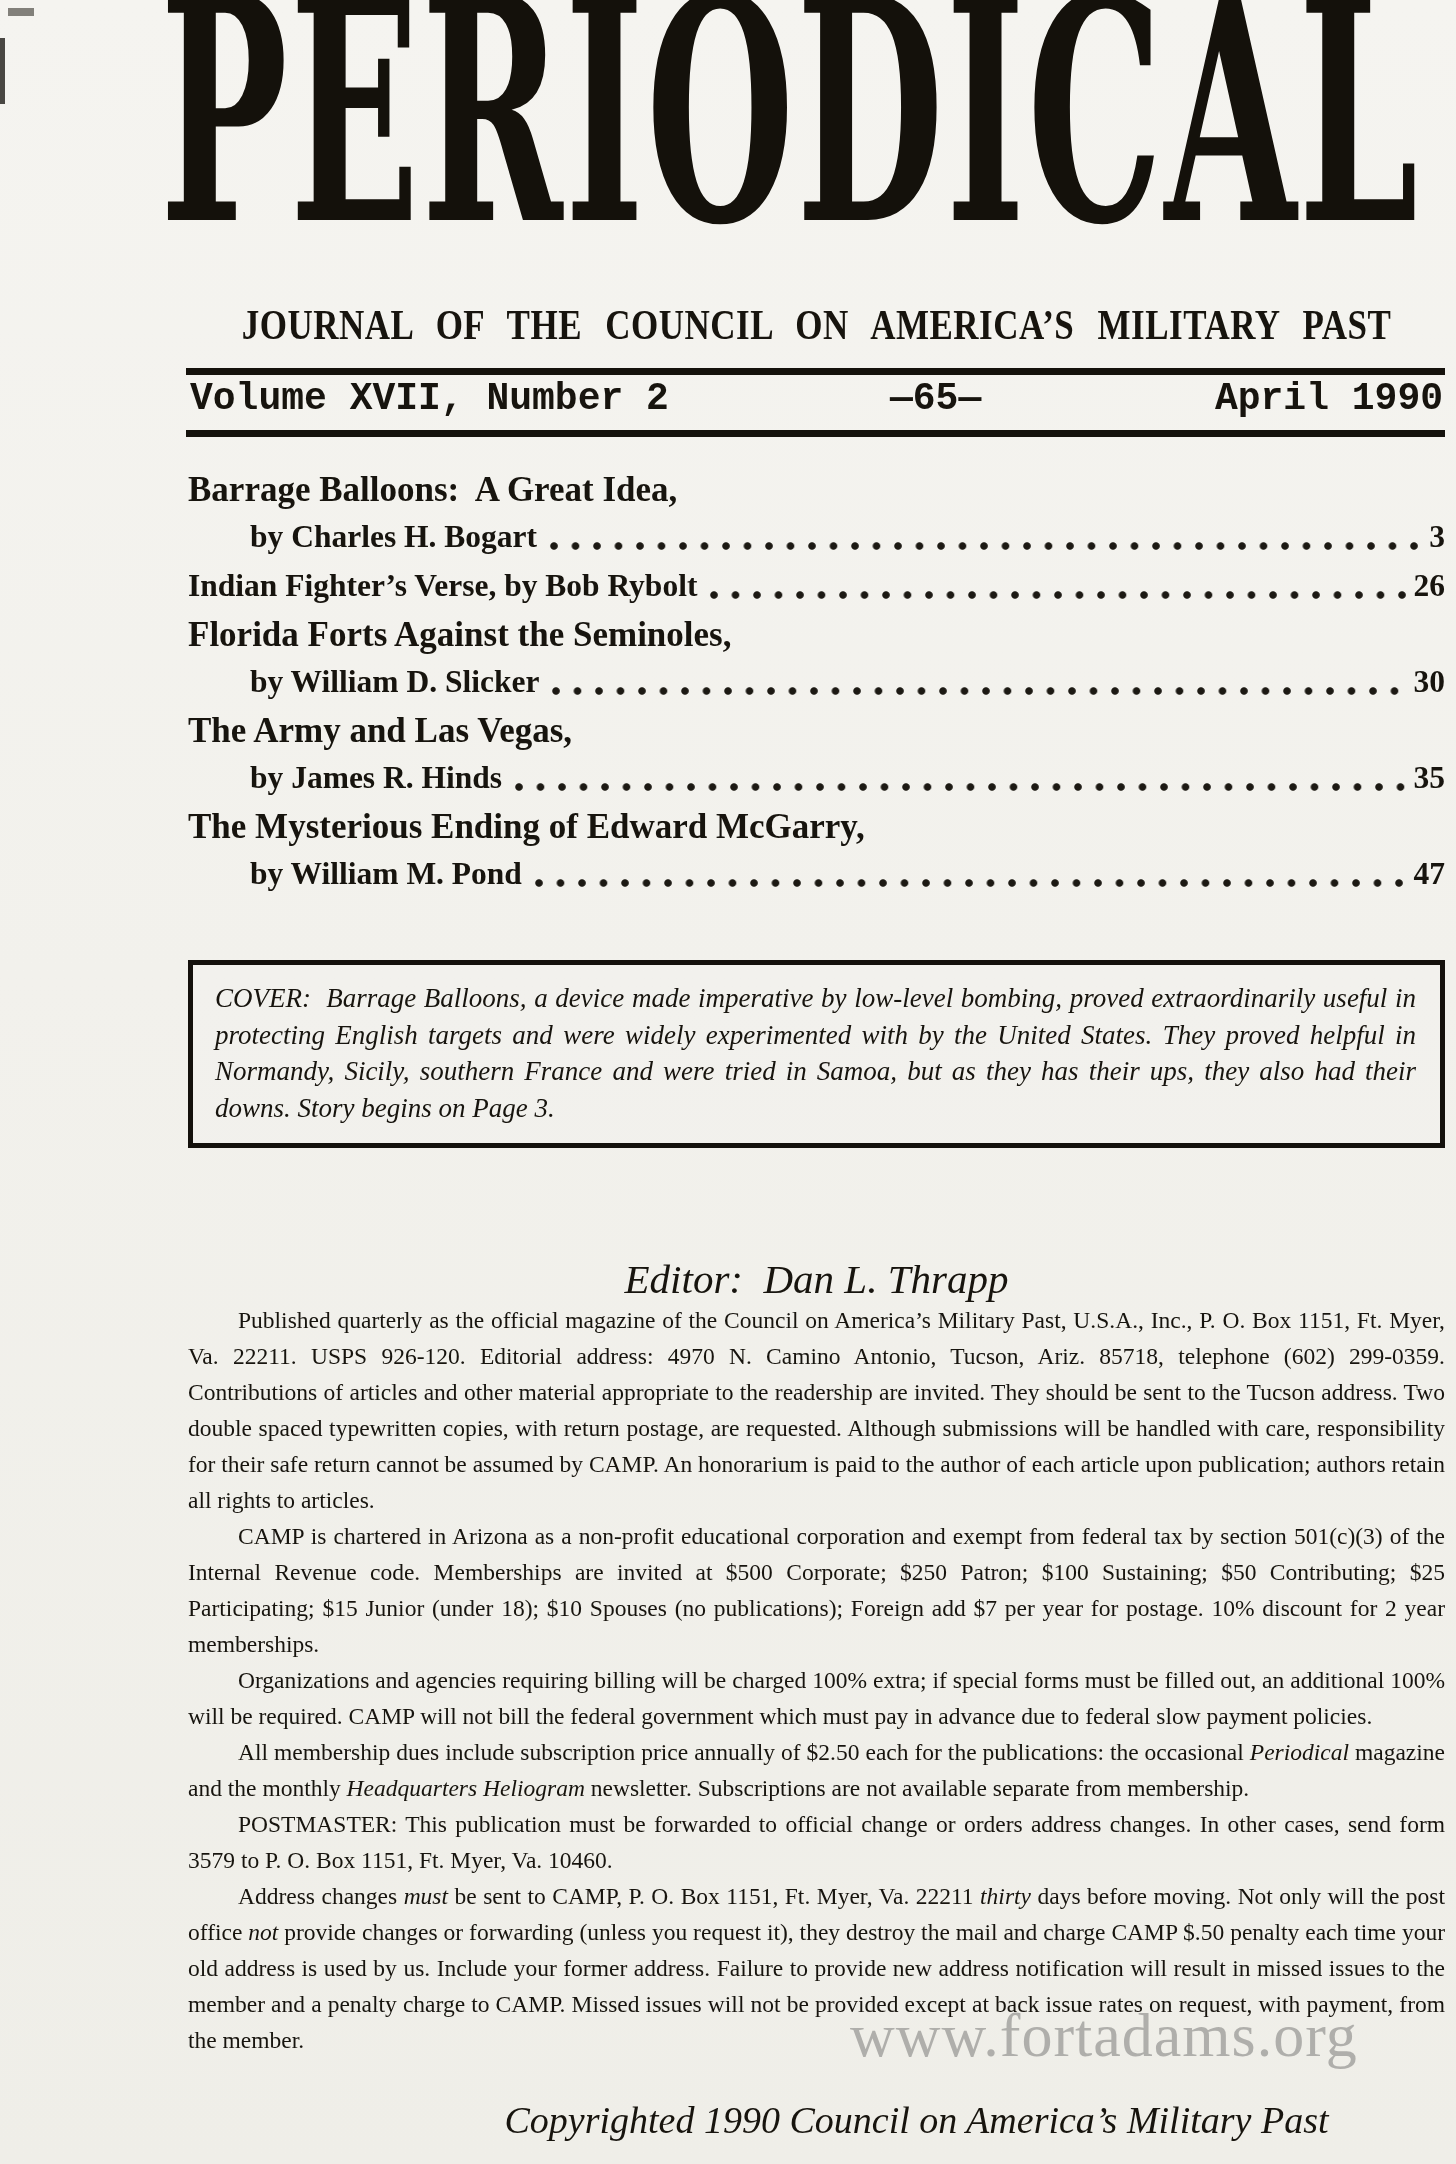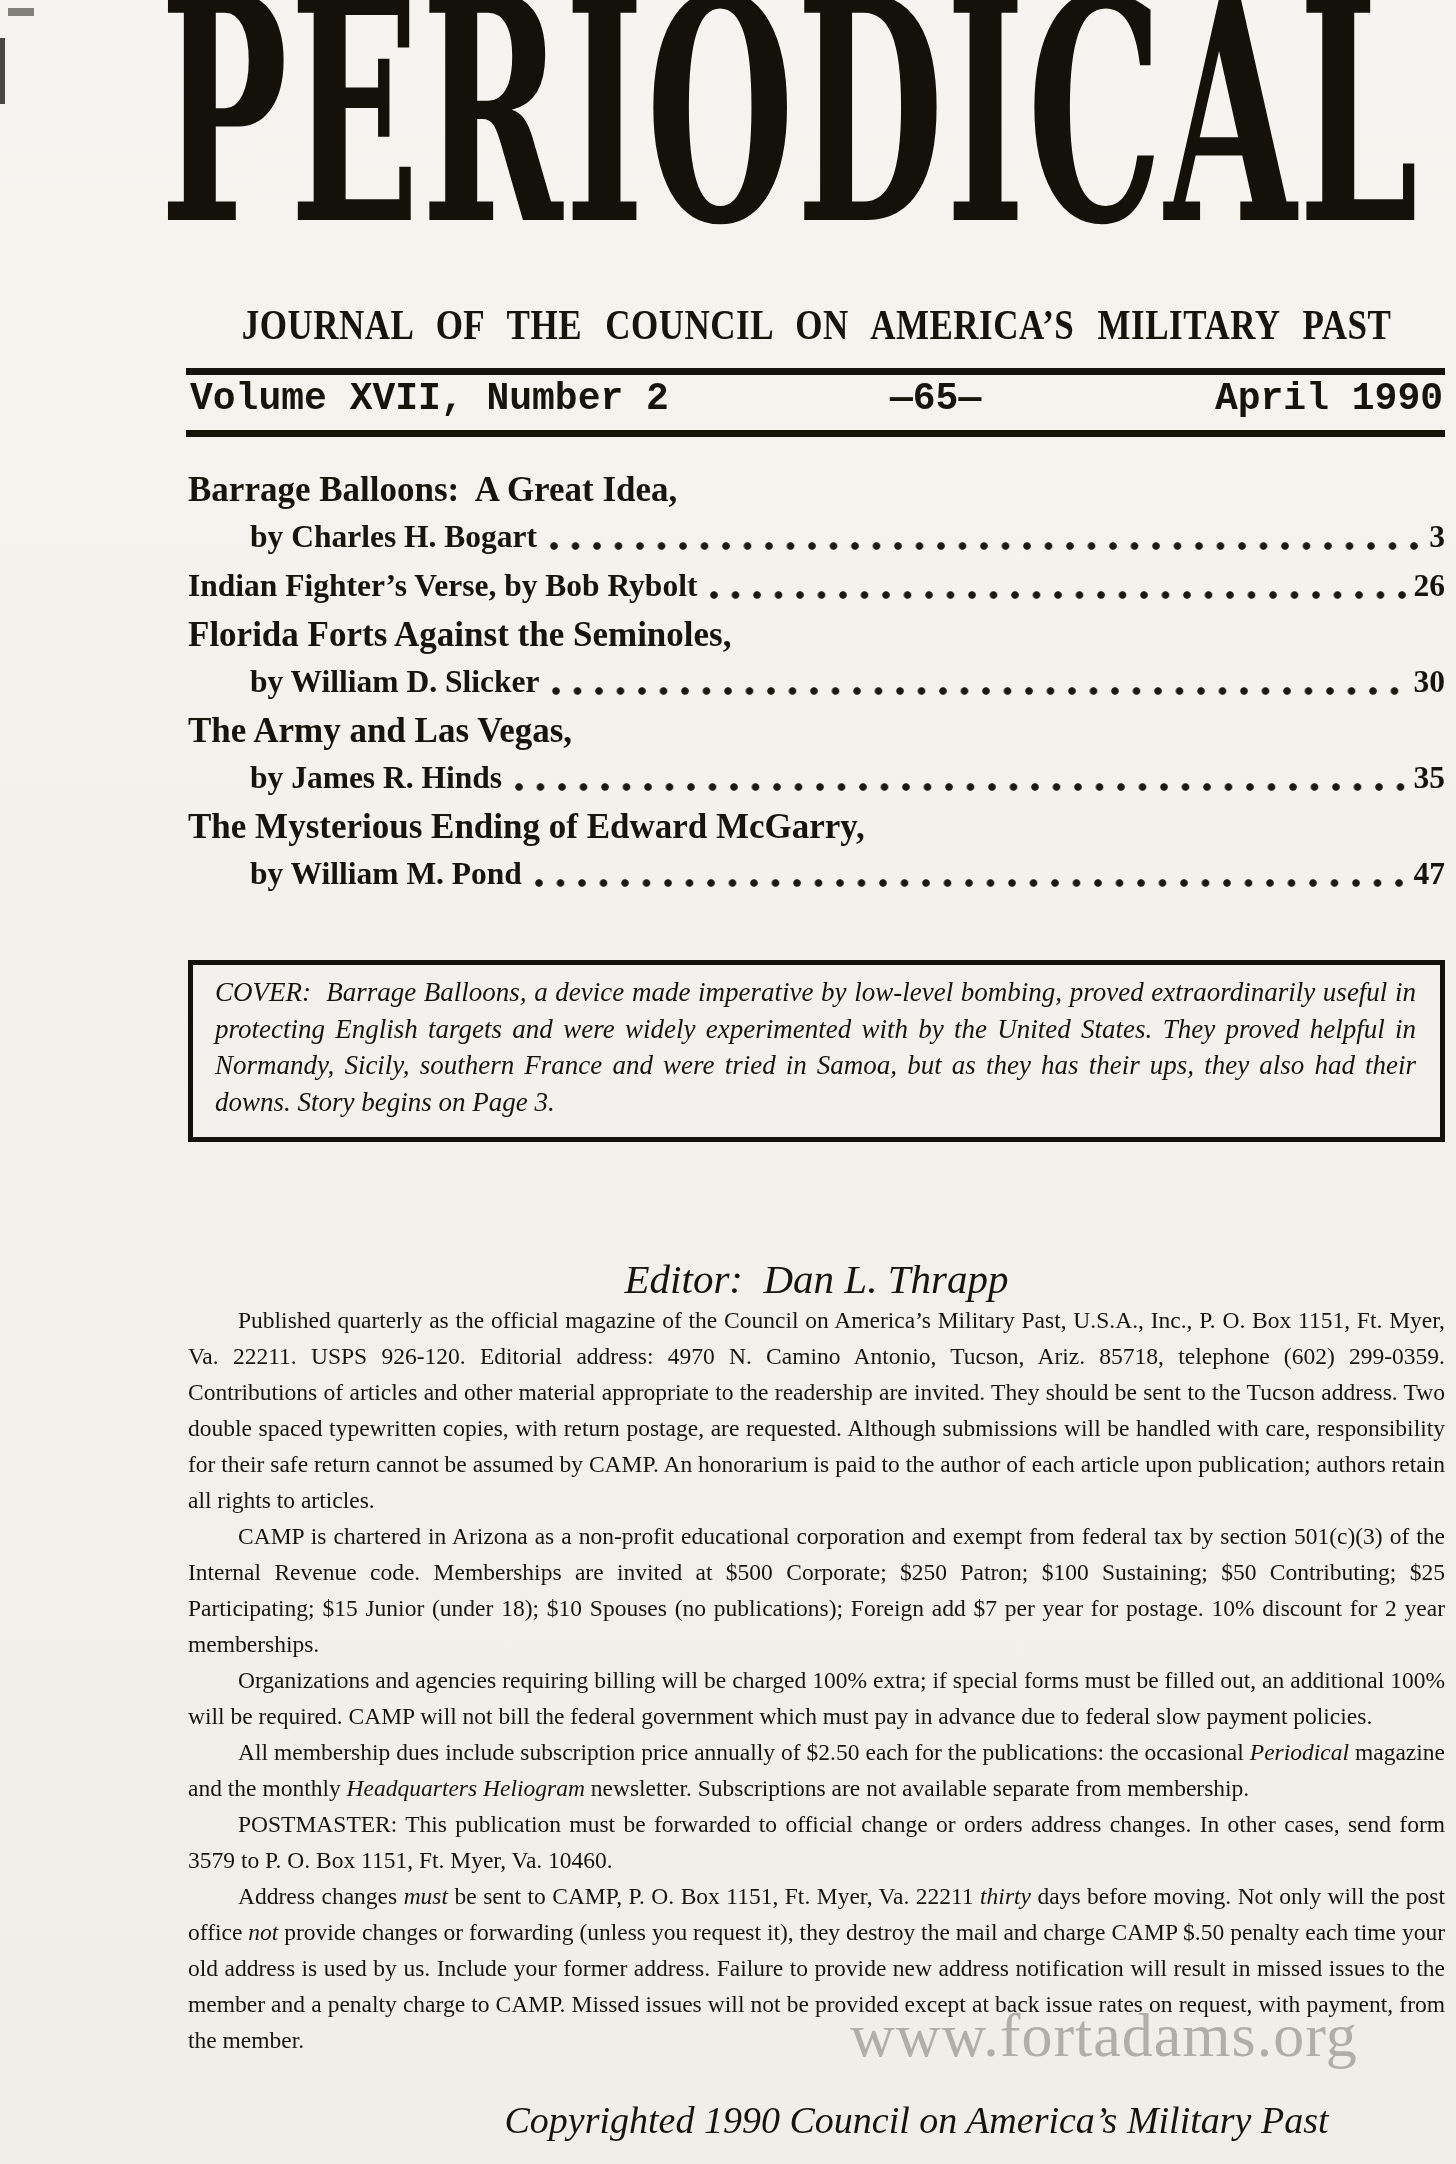--- a/index.html
+++ b/index.html
@@ -48,21 +48,21 @@
   .toc-text{font-size:31.5px;font-weight:700;white-space:pre;}
   .leader{
     flex:1 1 auto;align-self:flex-end;height:10px;margin:0 8px 9px 12px;
     background-image:radial-gradient(circle at 5px 50%, #1c1913 3.3px, rgba(0,0,0,0) 4.2px);
     background-size:21.5px 10px;background-repeat:repeat-x;background-position:0 50%;
   }
   .toc-page{font-size:31.5px;font-weight:700;}
   
   .cover-box{
     position:absolute;left:188px;top:960px;width:1257px;box-sizing:border-box;
-    border:5px solid #14110c;padding:9px 24px 17px 22px;background:rgba(255,255,255,0.06);
+    border:5px solid #14110c;padding:15px 24px 17px 22px;background:rgba(255,255,255,0.06);
   }
   .cover-text{
     font-style:italic;font-size:27px;line-height:36.5px;text-align:justify;white-space:pre-wrap;
   }
   
   .editor-line{
     position:absolute;left:188px;top:1255px;width:1257px;text-align:center;
     font-style:italic;font-size:41px;white-space:pre-wrap;
   }
   

